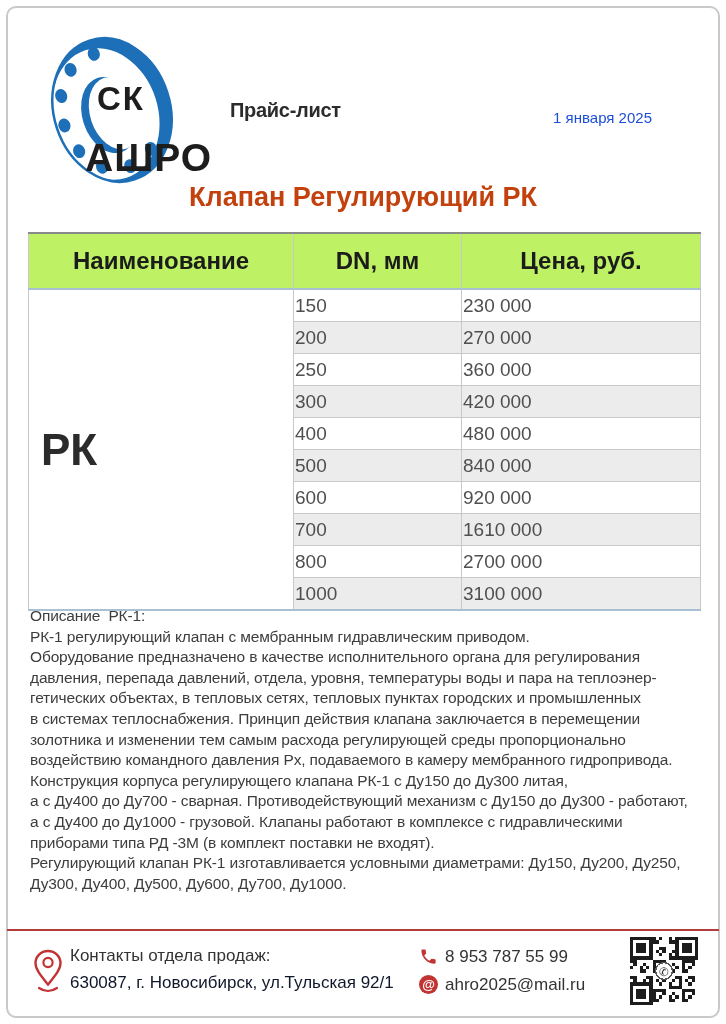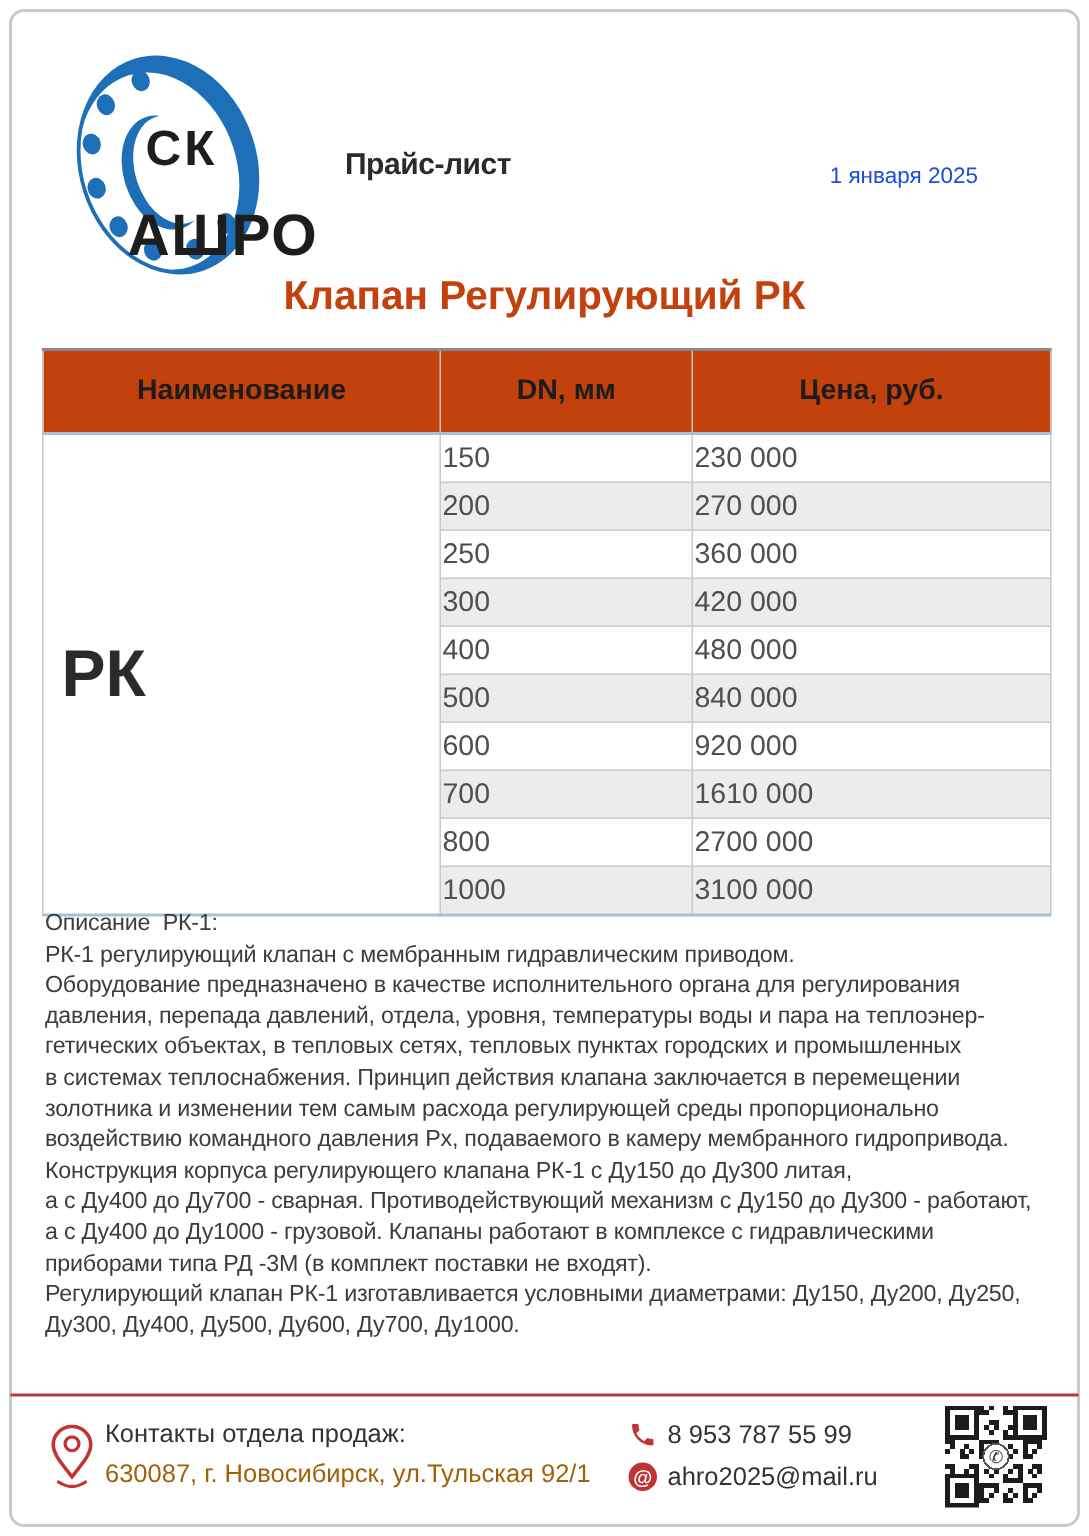--- a/index.html
+++ b/index.html
@@ -34,21 +34,21 @@
     font-size:27px;font-weight:700;color:#c2410c;
   }
   
   .price-table{
     position:absolute;left:28px;top:232px;width:672px;
     border-collapse:collapse;table-layout:fixed;
     border-left:1px solid #c9c9c9;border-right:1px solid #c9c9c9;
     border-bottom:2px solid #a9bfd4;
   }
   .price-table th{
-    height:52px;background:#c2410c;font-size:19px;font-weight:700;color:#1c1c1c;
+    height:52px;background:#bef264;font-size:24px;font-weight:700;color:#1c1c1c;
     border-top:2px solid #8a8a8a;border-bottom:2px solid #a9bfd4;
     border-left:1px solid #c9c9c9;text-align:center;margin-left:12px;
   }
   .price-table td{
     height:29px;font-size:19px;color:#4f4f4f;text-align:left;
     border-top:1px solid #c9c9c9;border-left:1px solid #c9c9c9;
     background:#ffffff;
   }
   .price-table td.name-cell{
     font-size:44px;font-weight:700;color:#2b2b2b;background:#ffffff;padding-left:12px;
@@ -59,21 +59,21 @@
     position:absolute;left:30px;top:606px;width:668px;
     font-size:15.5px;line-height:20.6px;color:#3d3d3d;letter-spacing:-0.15px;
   }
   .description .line{white-space:pre-wrap;}
   
   .footer-divider{
     position:absolute;left:7px;right:7px;top:929px;height:2px;background:#b23b3b;
   }
   .pin-icon{position:absolute;left:33px;top:949px;}
   .contact-label{position:absolute;left:70px;top:946px;font-size:17px;color:#333;}
-  .contact-address{position:absolute;left:70px;top:973px;font-size:17px;color:#a16207;}
+  .contact-address{position:absolute;left:70px;top:973px;font-size:17px;color:#0f172a;}
   .phone-icon{position:absolute;left:419px;top:947px;}
   .phone-text{position:absolute;left:445px;top:947px;font-size:17px;color:#333;}
   .email-icon{position:absolute;left:419px;top:975px;width:19px;height:19px;
     border-radius:50%;background:#c23434;color:#fff;font-size:13px;font-weight:700;
     display:flex;align-items:center;justify-content:center;line-height:1;}
   .email-text{position:absolute;left:445px;top:975px;font-size:17px;color:#333;}
   .qr{position:absolute;left:630px;top:937px;width:68px;height:68px;}
 </style>
 </head>
 <body>

